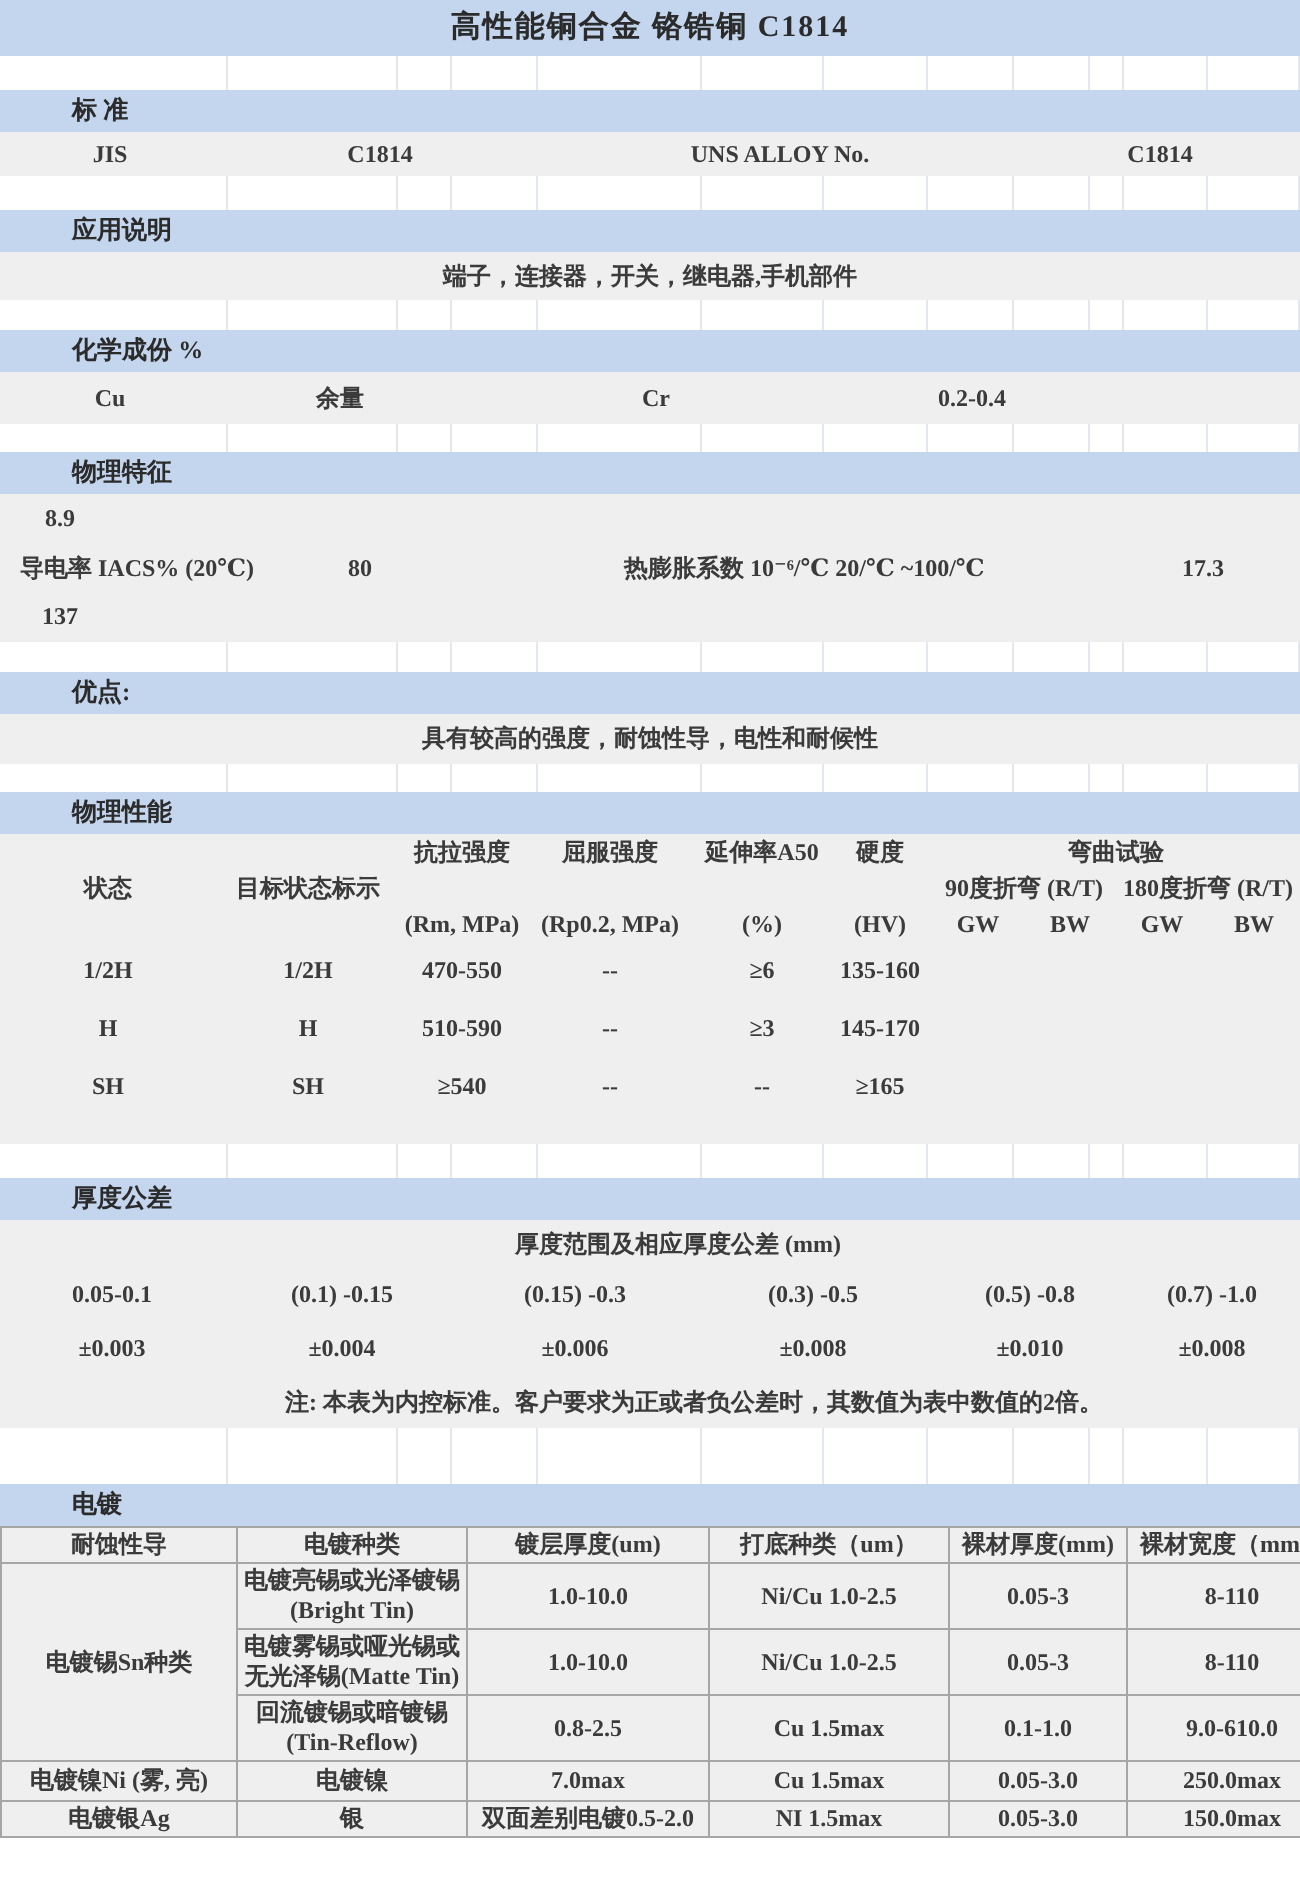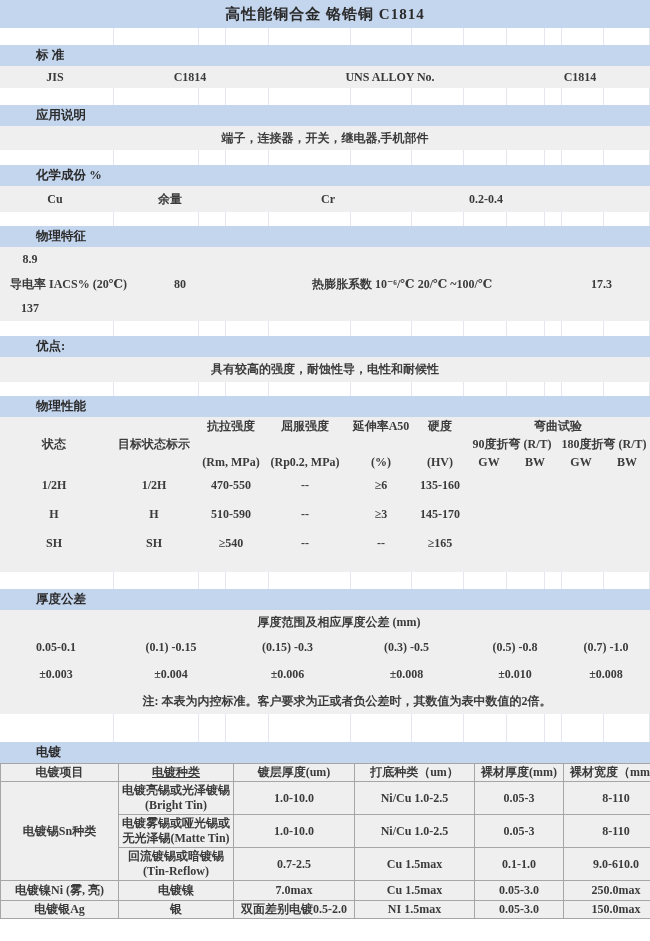--- a/index.html
+++ b/index.html
@@ -55,21 +55,21 @@
   .mech-row{height:29px;align-items:center;}
   
   .thick-sub{height:24px;line-height:24px;text-align:center;padding-left:28px;}
   .thick-row{height:26px;grid-template-columns:112px 118px 115px 123px 94px 88px;}
   .thick-row.tol{height:28px;}
   .thick-note{height:26px;line-height:26px;text-align:center;padding-left:44px;}
   
   table.plating{border-collapse:collapse;width:650px;table-layout:fixed;background:#efefef;}
   table.plating td{border:1px solid #a6a6a6;text-align:center;padding:1px 2px;line-height:1.25;}
   table.plating td.first{width:113px;}
-  table.plating .c2{width:110px;text-decoration:underline;}
+  table.plating .c2{width:110px;}
   table.plating .c3{width:116px;}
   table.plating .c4{width:115px;}
   table.plating .c5{width:84px;}
   table.plating .c6{width:100px;}
 </style>
 </head>
 <body>
 
 <div class="title-bar">高性能铜合金 铬锆铜 C1814</div>
 <div class="spacer h17">
@@ -342,21 +342,21 @@
     <div style="width: 37px;"></div>
     <div style="width: 17px;"></div>
     <div style="width: 41px;"></div>
     <div style="width: 46px;"></div>
   </div>
 
 <div class="sec-bar">电镀</div>
 <table class="plating">
   <tbody>
       <tr style="height:17px;">
-    <td class="first">电镀项目</td>
+    <td class="first">耐蚀性导</td>
     <td class="c2">电镀种类</td>
     <td class="c3">镀层厚度(um)</td>
     <td class="c4">打底种类（um）</td>
     <td class="c5">裸材厚度(mm)</td>
     <td class="c6">裸材宽度（mm）</td>
   </tr>
   <tr style="height:25px;">
     <td class="first" rowspan="3">电镀锡Sn种类</td>
     <td>电镀亮锡或光泽镀锡 (Bright Tin)</td>
     <td>1.0-10.0</td>
@@ -366,21 +366,21 @@
   </tr>
   <tr style="height:27px;">
     <td>电镀雾锡或哑光锡或无光泽锡(Matte Tin)</td>
     <td>1.0-10.0</td>
     <td>Ni/Cu 1.0-2.5</td>
     <td>0.05-3</td>
     <td>8-110</td>
   </tr>
   <tr style="height:23px;">
     <td>回流镀锡或暗镀锡 (Tin-Reflow)</td>
-    <td>0.7-2.5</td>
+    <td>0.8-2.5</td>
     <td>Cu 1.5max</td>
     <td>0.1-1.0</td>
     <td>9.0-610.0</td>
   </tr>
   <tr style="height:20px;">
     <td class="first">电镀镍Ni (雾, 亮)</td>
     <td>电镀镍</td>
     <td>7.0max</td>
     <td>Cu 1.5max</td>
     <td>0.05-3.0</td>

